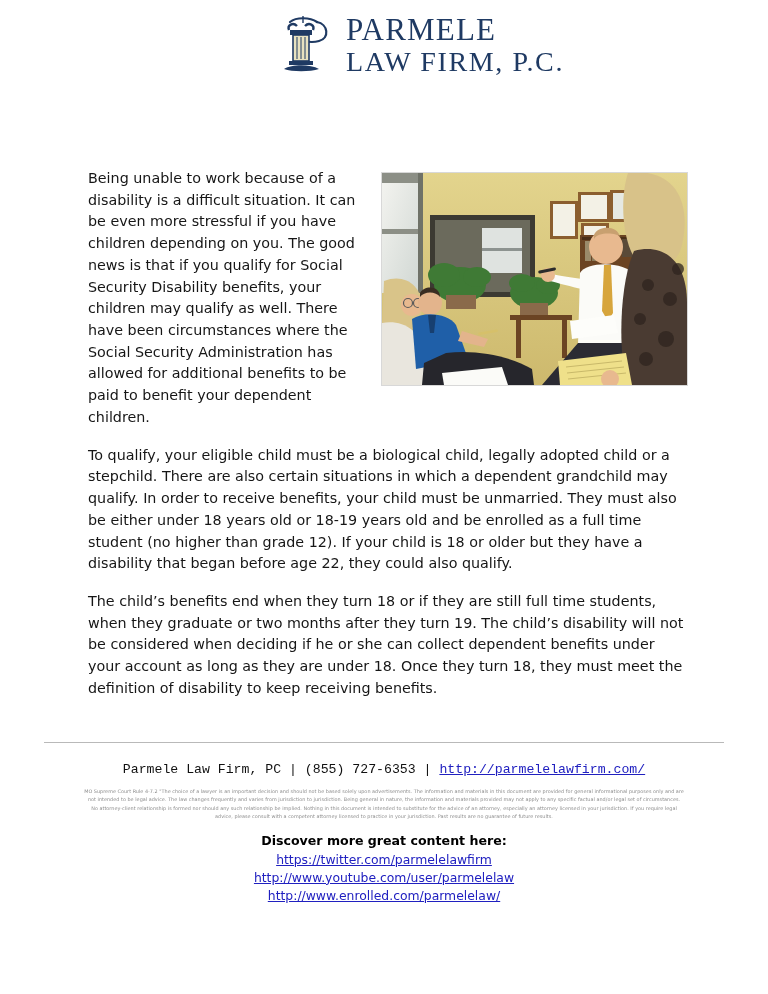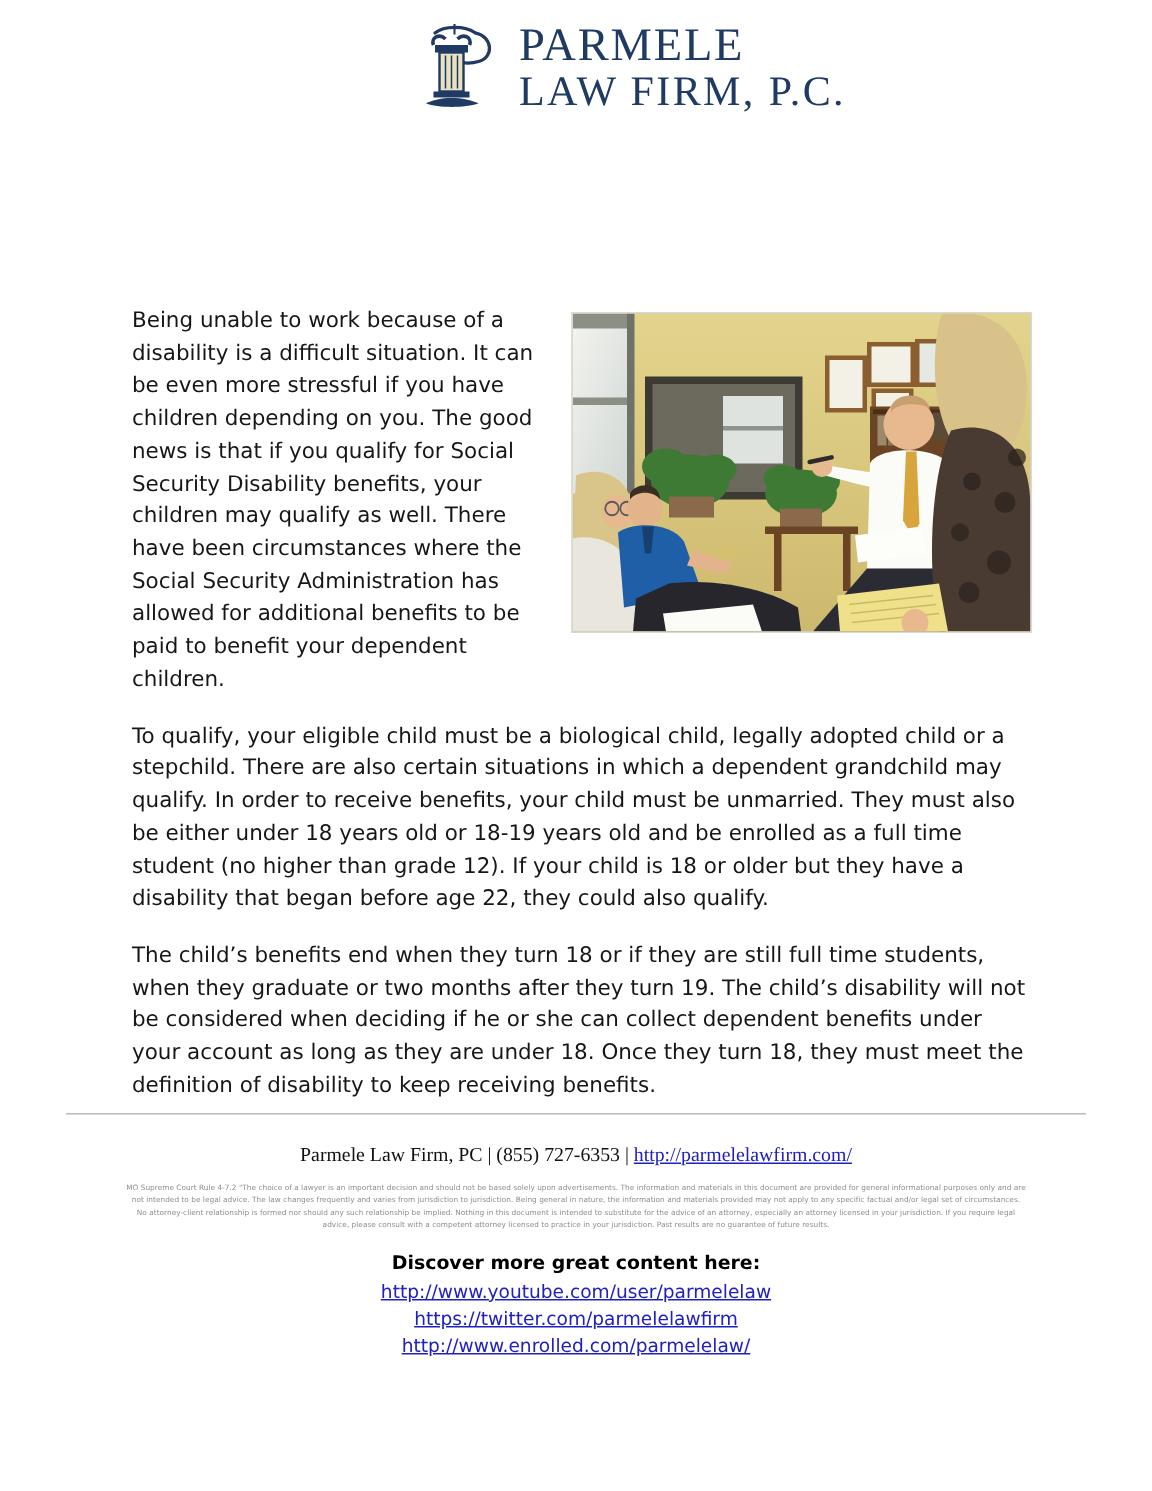--- a/index.html
+++ b/index.html
@@ -70,21 +70,20 @@
     color: #000000;
     letter-spacing: -0.1px;
   }
 
   
   .content {
     position: absolute;
     top: 168px;
     left: 88px;
     width: 600px;
-    margin-top: 36px;
   }
   .photo {
     float: right;
     width: 305px;
     height: 212px;
     margin: 4px 0 6px 18px;
     border: 1px solid #d8d8d8;
     position: relative;
     overflow: hidden;
     background: #d9c98a;
@@ -112,21 +111,21 @@
 
   
   .footer {
     position: absolute;
     top: 762px;
     left: 44px;
     width: 680px;
     text-align: center;
   }
   .contact-line {
-    font-family: Liberation Serif, serif;
+    font-family: Liberation Mono, monospace;
     font-size: 13.2px;
     color: #111111;
     margin-bottom: 10px;
   }
   .contact-line a,
   .link {
     color: #2020c0;
     text-decoration: underline;
   }
   .disclaimer {
@@ -320,19 +319,19 @@
 
     <div class="contact-line">
       <span>Parmele Law Firm, PC | (855) 727-6353 | </span><a class="link" href="#">http://parmelelawfirm.com/</a>
     </div>
 
     <div class="disclaimer">MO Supreme Court Rule 4-7.2 "The choice of a lawyer is an important decision and should not be based solely upon advertisements. The information and materials in this document are provided for general informational purposes only and are not intended to be legal advice. The law changes frequently and varies from jurisdiction to jurisdiction. Being general in nature, the information and materials provided may not apply to any specific factual and/or legal set of circumstances. No attorney-client relationship is formed nor should any such relationship be implied. Nothing in this document is intended to substitute for the advice of an attorney, especially an attorney licensed in your jurisdiction. If you require legal advice, please consult with a competent attorney licensed to practice in your jurisdiction. Past results are no guarantee of future results.</div>
 
     <div class="discover-heading">Discover more great content here:</div>
 
     <div class="social-links">
+      <div><a class="link" href="#">https://twitter.com/parmelelawfirm</a></div>
       <div><a class="link" href="#">http://www.youtube.com/user/parmelelaw</a></div>
-      <div><a class="link" href="#">https://twitter.com/parmelelawfirm</a></div>
       <div><a class="link" href="#">http://www.enrolled.com/parmelelaw/</a></div>
     </div>
   </div>
 
 </div>
 
 </body></html>

